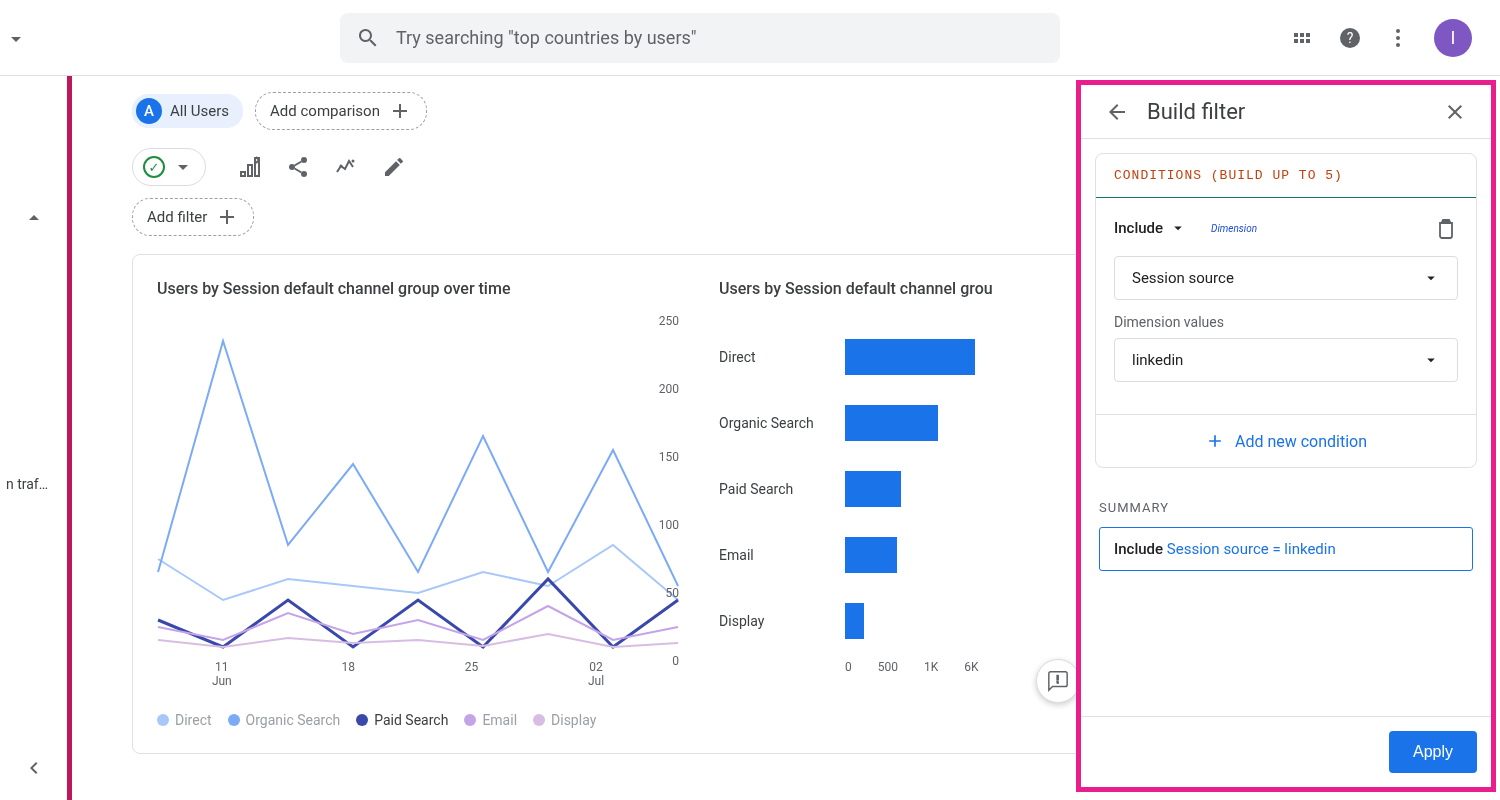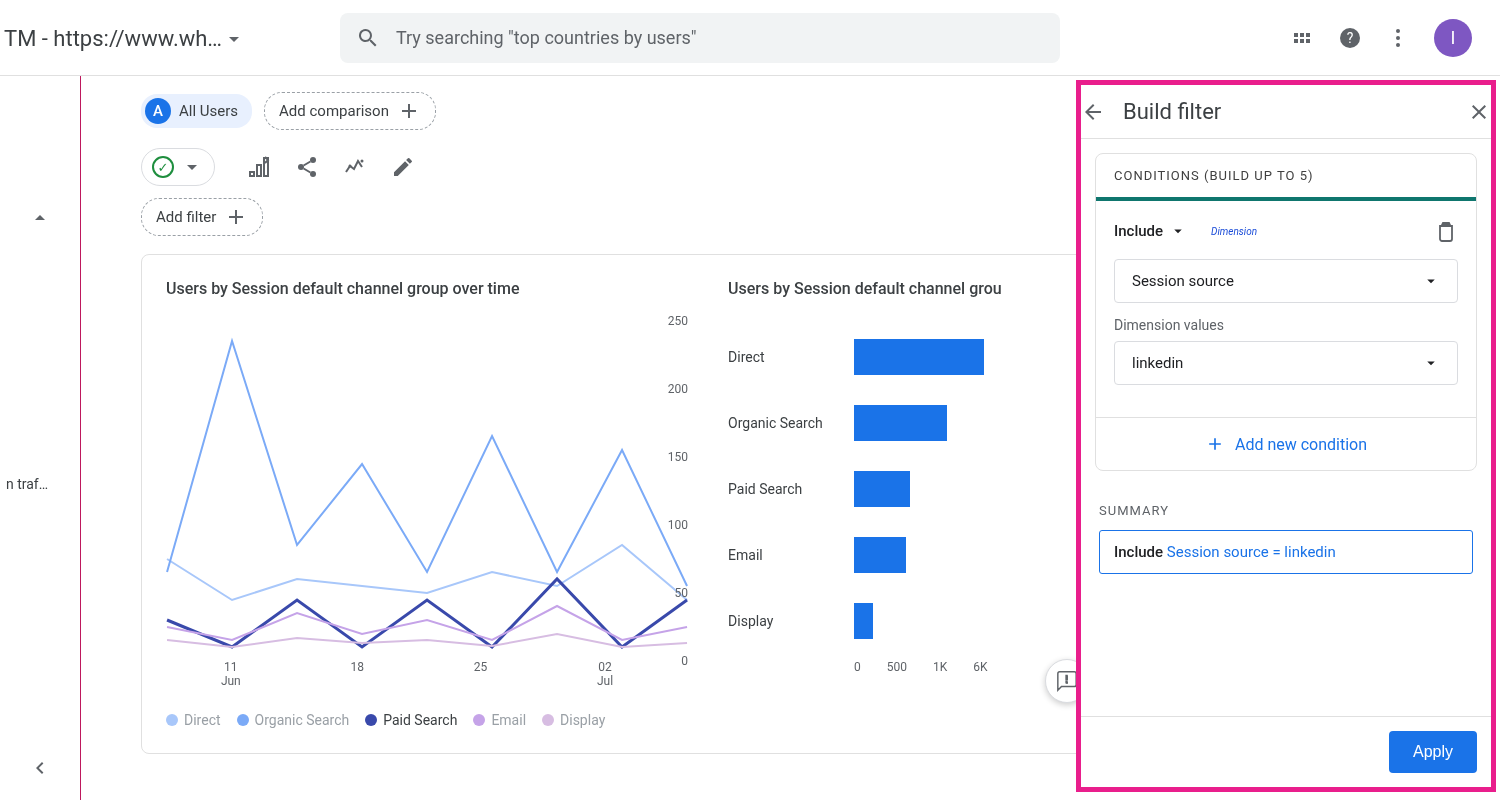--- a/index.html
+++ b/index.html
@@ -10,21 +10,21 @@
 .breadcrumb-row { display:flex; align-items:center; gap:4px; color:#5f6368; font-size:13px;}
 .title-row { display:flex; align-items:center; font-size:22px; color:#3c4043; margin-top:2px; white-space:nowrap; overflow:hidden;}
 .title-row .txt { overflow:hidden; text-overflow:ellipsis; max-width:280px;}
 .search-box { flex:0 0 720px; height:50px; background:#f1f3f4; border-radius:8px; display:flex; align-items:center; padding:0 16px; color:#5f6368; font-size:18px; gap:16px; margin-left:0;}
 .header-right { margin-left:auto; display:flex; align-items:center; gap:24px; padding-right:12px;}
 .avatar { width:38px; height:38px; border-radius:50%; background:#7e57c2; color:#fff; display:flex; align-items:center; justify-content:center; font-size:18px;}
 .icon { width:24px; height:24px; display:flex; align-items:center; justify-content:center; color:#5f6368;}
 .icon svg{width:24px;height:24px;}
 
 .body-wrap { display:flex; height:calc(800px - 76px); }
-.left-sidebar { width:81px; border-right:1px solid #be185d; display:flex; flex-direction:column; align-items:center; padding-top:130px; position:relative;}
+.left-sidebar { width:72px; border-right:5px solid #be185d; display:flex; flex-direction:column; align-items:center; padding-top:130px; position:relative;}
 .sidebar-text { position:absolute; left:6px; top:400px; font-size:14px; color:#3c4043; white-space:nowrap; max-width:54px; overflow:hidden; text-overflow:ellipsis;}
 .collapse-btn { position:absolute; bottom:20px; }
 
 .main { flex:1; padding:16px 16px 0 60px; position:relative; overflow:hidden;}
 .chips-row { display:flex; align-items:center; gap:12px; margin-bottom:18px;}
 .audience-chip { background:#e8f0fe; border-radius:16px; padding:4px 14px 4px 4px; display:flex; align-items:center; gap:8px; font-size:15px; color:#1a73e8;}
 .audience-chip .a-badge { width:26px; height:26px; border-radius:50%; background:#1a73e8; color:#fff; display:flex; align-items:center; justify-content:center; font-size:15px; font-weight:500;}
 .audience-chip .lbl { color:#3c4043;}
 .dashed-chip { border:1px dashed #9aa0a6; border-radius:18px; padding:6px 14px; display:flex; align-items:center; gap:8px; font-size:15px; color:#3c4043;}
 .date-chip { margin-left:auto; margin-right:240px; border:1px solid #dadce0; border-radius:4px; padding:5px 10px; font-size:13px; color:#5f6368;}
@@ -52,26 +52,26 @@
 .bar-row { display:flex; align-items:center; gap:16px;}
 .bar-label { width:110px; font-size:14px; color:#3c4043; text-align:left;}
 .bar-track { flex:1; height:36px; position:relative;}
 .bar-fill { height:100%; background:#1a73e8; position:absolute; left:0;}
 .bx-axis { display:flex; gap:26px; font-size:12px; color:#5f6368; margin-left:126px; margin-top:6px;}
 
 .feedback-fab { position:absolute; right:36px; bottom:50px; width:44px; height:44px; border-radius:50%; background:#fff; border:1px solid #dadce0; box-shadow:0 2px 6px rgba(0,0,0,.2); display:flex; align-items:center; justify-content:center;}
 
 
 .side-panel { position:absolute; right:4px; top:80px; width:420px; height:712px; border:5px solid #e91e8c; background:#fff; z-index:5; display:flex; flex-direction:column;}
-.panel-header { display:flex; align-items:center; padding:14px 0; border-bottom:1px solid #e0e0e0; gap:18px;}
+.panel-header { display:flex; align-items:center; padding:14px 24px; border-bottom:1px solid #e0e0e0; gap:18px;}
 .panel-title { font-size:22px; color:#3c4043;}
 .panel-header .close { margin-left:auto;}
 .panel-body { padding:0; flex:1; overflow:auto;}
 .cond-card { margin:14px; border:1px solid #e0e0e0; border-radius:8px;}
-.cond-head { padding:14px 18px; font-size:13px; letter-spacing:1px; color:#404040; border-bottom:4px solid #0f766e;}
+.cond-head { padding:14px 18px; font-size:13px; letter-spacing:1px; color:#c2410c; border-bottom:1px solid #0f766e;font-family:Liberation Mono, monospace;}
 .cond-inner { padding:18px;}
 .cond-row1 { display:flex; align-items:center; margin-bottom:16px;}
 .include-sel { font-size:15px; font-weight:500; display:flex; align-items:center; gap:6px;}
 .dim-lbl { margin-left:24px; color:#1d4ed8; font-size:10px;font-style:italic;}
 .trash { margin-left:auto;}
 .field-box { border:1px solid #dadce0; border-radius:4px; padding:12px 17px; font-size:15px; display:flex; align-items:center; justify-content:space-between; margin-bottom:14px;}
 .field-label { font-size:14px; color:#5f6368; margin-bottom:8px;}
 .add-cond { border-top:1px solid #e0e0e0; padding:16px; text-align:center; color:#1a73e8; font-size:16px; display:flex; align-items:center; justify-content:center; gap:10px;}
 .summary-sec { padding:6px 18px 18px;}
 .summary-lbl { font-size:13px; letter-spacing:1px; color:#5f6368; margin:12px 0;}
@@ -82,21 +82,20 @@
 .apply-btn { background:#1a73e8; color:#fff; border:none; border-radius:4px; padding:12px 24px; font-size:16px; cursor:pointer;}
 
 svg { fill:currentColor; }
 </style>
 </head>
 <body>
 
 <div class="top-bar">
   <div class="breadcrumb-area">
     <div class="title-row">
-      <span class="txt">TM - https://www.wh…</span>
       <span class="icon">
           <svg viewBox="0 0 24 24">
             <path d="M7 10l5 5 5-5z"></path>
           </svg>
         </span>
     </div>
   </div>
   <div class="search-box">
     <span class="icon">
         <svg viewBox="0 0 24 24">

